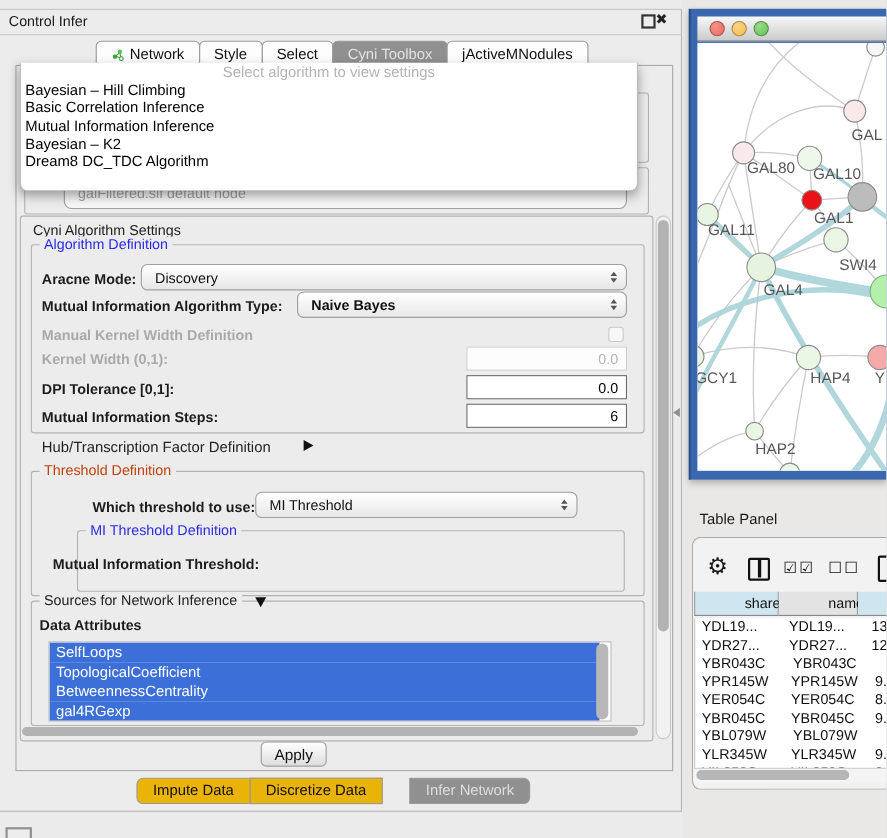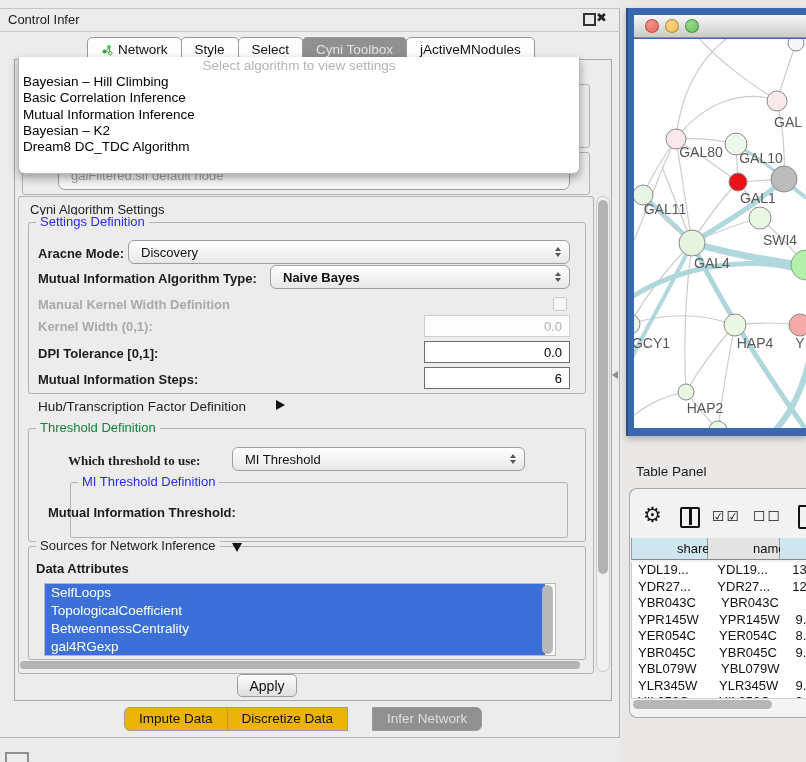--- a/index.html
+++ b/index.html
@@ -92,21 +92,21 @@
     <div class="dd-item">Dream8 DC_TDC Algorithm</div>
   </div>
 
   <div class="group" style="left:18px;top:196px;width:574px;height:476px;"></div>
   <div class="legend" style="left:26px;top:189px;color:#222;margin-top:14px;">Cyni Algorithm Settings</div>
 
   <div class="abs" style="left:596px;top:196px;width:14px;height:476px;background:#f1f1f1;border:1px solid #c9c9c9;border-radius:8px;box-sizing:border-box;"></div>
   <div class="scroll-thumb" style="left:598px;top:200px;width:10px;height:374px;"></div>
 
   <div class="group" style="left:28px;top:222px;width:556px;height:170px;"></div>
-  <div class="legend" style="left:36px;top:215px;color:#2a2ae8;">Settings Definition</div>
+  <div class="legend" style="left:36px;top:215px;color:#2a2ae8;">Algorithm Definition</div>
 
   <div class="abs lbl" style="left:38px;top:246px;">Aracne Mode:</div>
   <div class="combo" style="left:128px;top:240px;width:442px;height:24px;">
     <span>Discovery</span>
     <span class="arrows">
         <i class="u"></i>
         <i class="d"></i>
       </span>
   </div>
 
@@ -134,23 +134,23 @@
 
   <div class="abs lbl" style="left:38px;top:372px;">Mutual Information Steps:</div>
   <div class="fld" style="left:424px;top:367px;width:146px;height:22px;">
       <span>6</span>
     </div>
 
   <div class="abs lbl plain" style="left:38px;top:399px;font-size:13.5px;">Hub/Transcription Factor Definition</div>
   <div class="abs tri-right" style="left:276px;top:400px;"></div>
 
   <div class="group" style="left:28px;top:428px;width:556px;height:112px;"></div>
-  <div class="legend" style="left:36px;top:421px;color:#15803d;">Threshold Definition</div>
-
-  <div class="abs lbl" style="left:68px;top:453px;font-family:Liberation Serif, serif;">Which threshold to use:</div>
+  <div class="legend" style="left:36px;top:421px;color:#c2410c;">Threshold Definition</div>
+
+  <div class="abs lbl" style="left:84px;top:453px;">Which threshold to use:</div>
   <div class="combo" style="left:232px;top:447px;width:293px;height:24px;">
     <span>MI Threshold</span>
     <span class="arrows">
         <i class="u"></i>
         <i class="d"></i>
       </span>
   </div>
 
   <div class="group" style="left:70px;top:482px;width:496px;height:54px;"></div>
   <div class="legend" style="left:78px;top:475px;color:#2a2ae8;">MI Threshold Definition</div>

